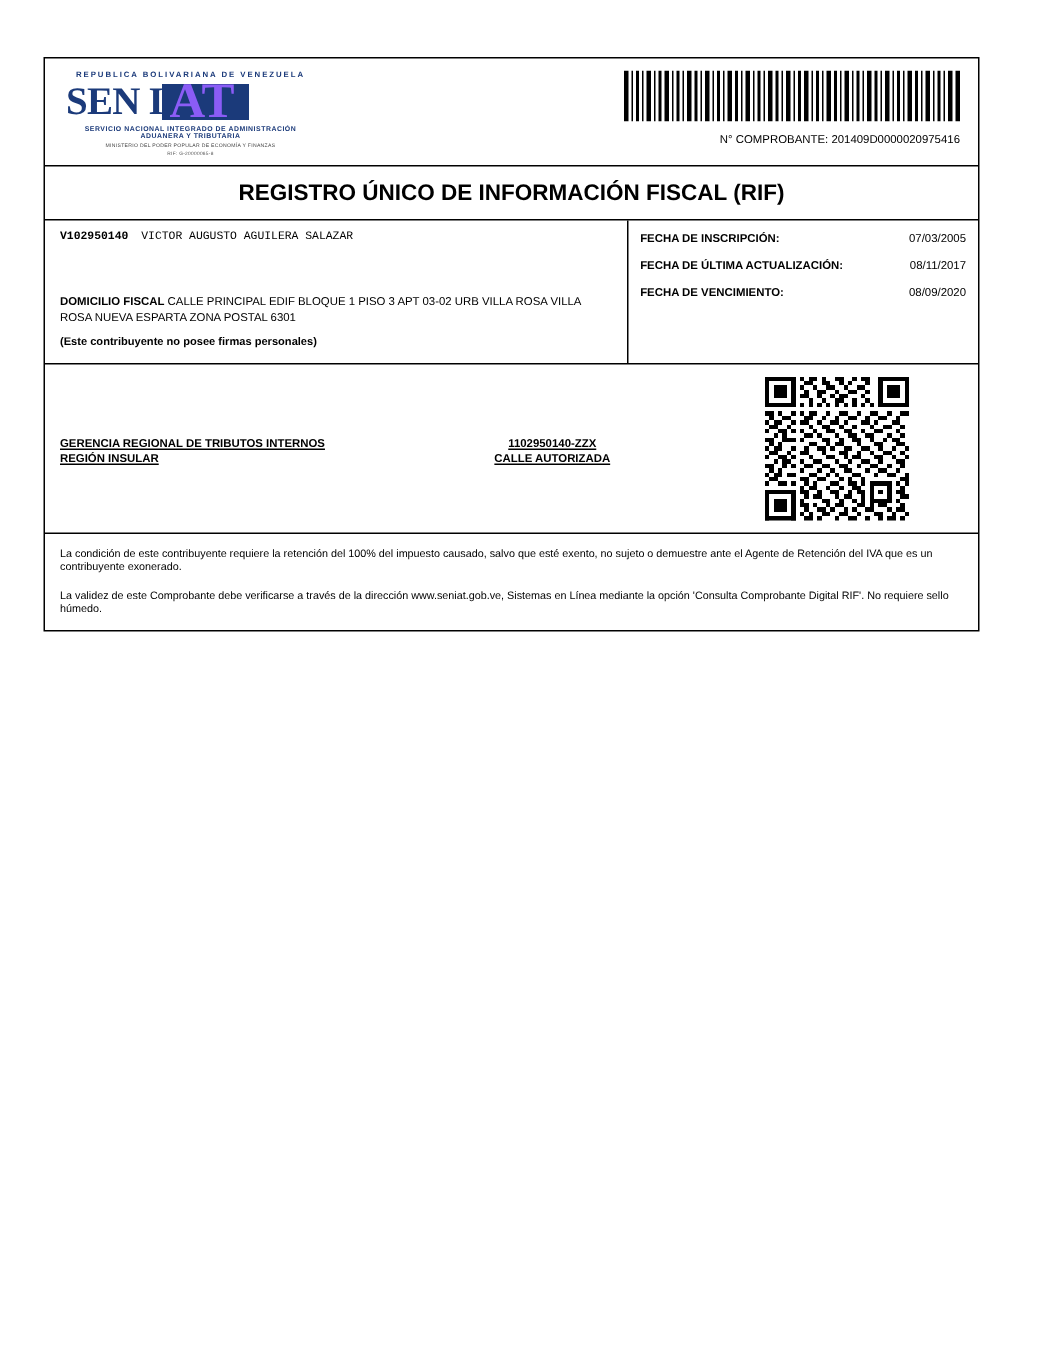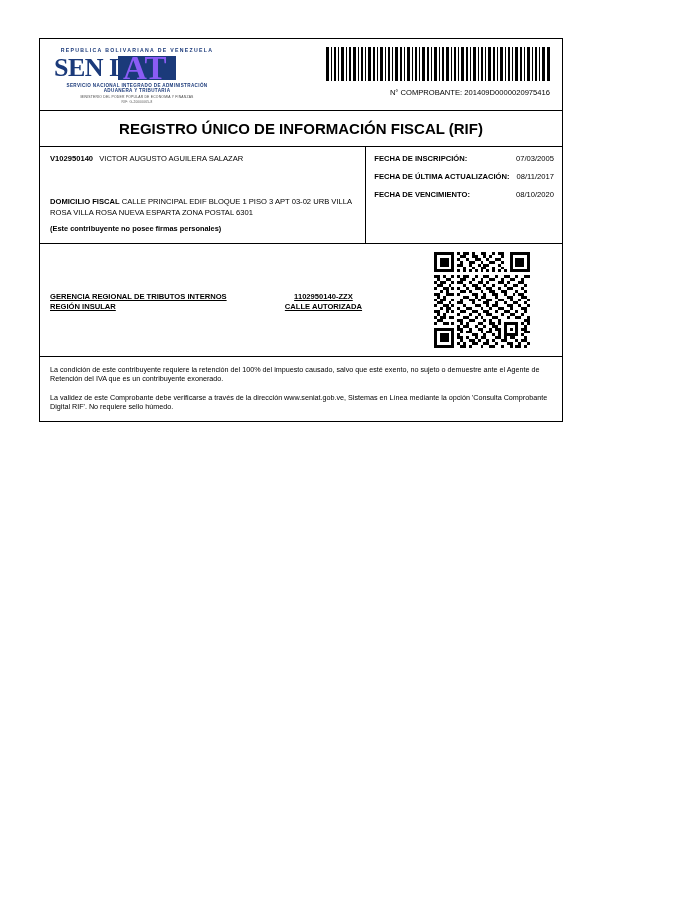--- a/index.html
+++ b/index.html
@@ -9,23 +9,23 @@
   }
   body {
     width: 700px;
     height: 905px;
     font-family: "Liberation Sans", sans-serif;
     color: #000000;
     position: relative;
   }
   .doc {
     position: absolute;
-    left: 39px;
+    left: 29px;
     top: 38px;
-    width: 524px;
+    width: 624px;
     border: 1px solid #000;
     box-sizing: border-box;
     background: #fff;
   }
   
   .header {
     display: flex;
     align-items: stretch;
     border-bottom: 1px solid #000;
     padding: 0;
@@ -165,20 +165,21 @@
     border-right: 1px solid #000;
   }
   .right-col {
     width: 37.5%;
     box-sizing: border-box;
     padding: 7px 8px 6px 8px;
   }
   .rif-line {
     font-size: 7.6px;
     margin-bottom: 7px;
+    font-family: Liberation Mono, monospace;
   }
   .rif-line .rif-num { font-weight: bold; }
   .rif-line .rif-name { font-weight: normal; margin-left: 4px; }
   .dom-line {
     font-size: 7.6px;
     line-height: 11px;
     margin-bottom: 6px;
     margin-top: 33px;
   }
   .dom-line .dom-lbl { font-weight: bold; }
@@ -359,21 +360,21 @@
       <div class="date-row">
         <span class="d-lbl">FECHA DE INSCRIPCIÓN:</span>
         <span class="d-val">07/03/2005</span>
       </div>
       <div class="date-row">
         <span class="d-lbl">FECHA DE ÚLTIMA ACTUALIZACIÓN:</span>
         <span class="d-val">08/11/2017</span>
       </div>
       <div class="date-row">
         <span class="d-lbl">FECHA DE VENCIMIENTO:</span>
-        <span class="d-val">08/10/2020</span>
+        <span class="d-val">08/09/2020</span>
       </div>
     </div>
   </div>
 
   <div class="sig-row">
     <div class="sig-left">
       <div class="gerencia">
         <div>GERENCIA REGIONAL DE TRIBUTOS INTERNOS</div>
         <div>REGIÓN INSULAR</div>
       </div>

